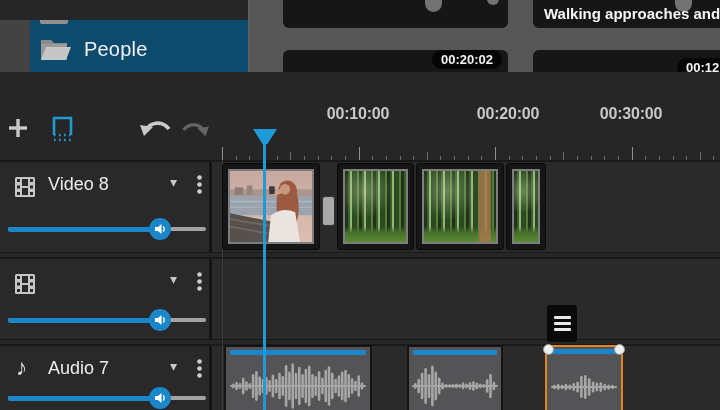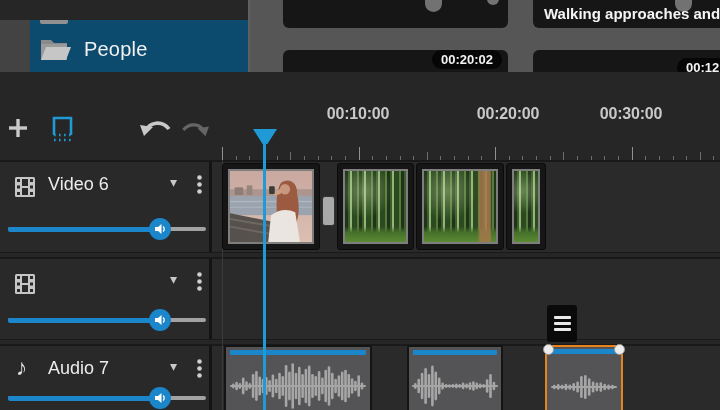--- a/index.html
+++ b/index.html
@@ -223,21 +223,21 @@
           <rect x="2" y="2" width="20" height="20" rx="1.5" fill="#c6c6c6"></rect>
           <rect x="4" y="4" width="3" height="3" fill="#29292a"></rect>
             <rect x="4" y="10.5" width="3" height="3" fill="#29292a"></rect>
             <rect x="4" y="17" width="3" height="3" fill="#29292a"></rect>
           <rect x="17" y="4" width="3" height="3" fill="#29292a"></rect>
             <rect x="17" y="10.5" width="3" height="3" fill="#29292a"></rect>
             <rect x="17" y="17" width="3" height="3" fill="#29292a"></rect>
           <rect x="9" y="4" width="6" height="7" fill="#29292a"></rect>
             <rect x="9" y="13" width="6" height="7" fill="#29292a"></rect>
         </svg>
-        <div class="t-label">Video 6</div>
+        <div class="t-label">Video 8</div>
         <div class="t-chevron">▾</div>
         <svg class="t-menu" width="5" height="19" viewBox="0 0 5 19">
           <circle cx="2.5" cy="2.5" r="2.3" fill="#cfcfcf"></circle>
             <circle cx="2.5" cy="9.5" r="2.3" fill="#cfcfcf"></circle>
             <circle cx="2.5" cy="16.5" r="2.3" fill="#cfcfcf"></circle>
         </svg>
         <div class="slider" style="top:56px;">
           <div class="rail"></div>
           <div class="fill"></div>
           <div class="thumb">

